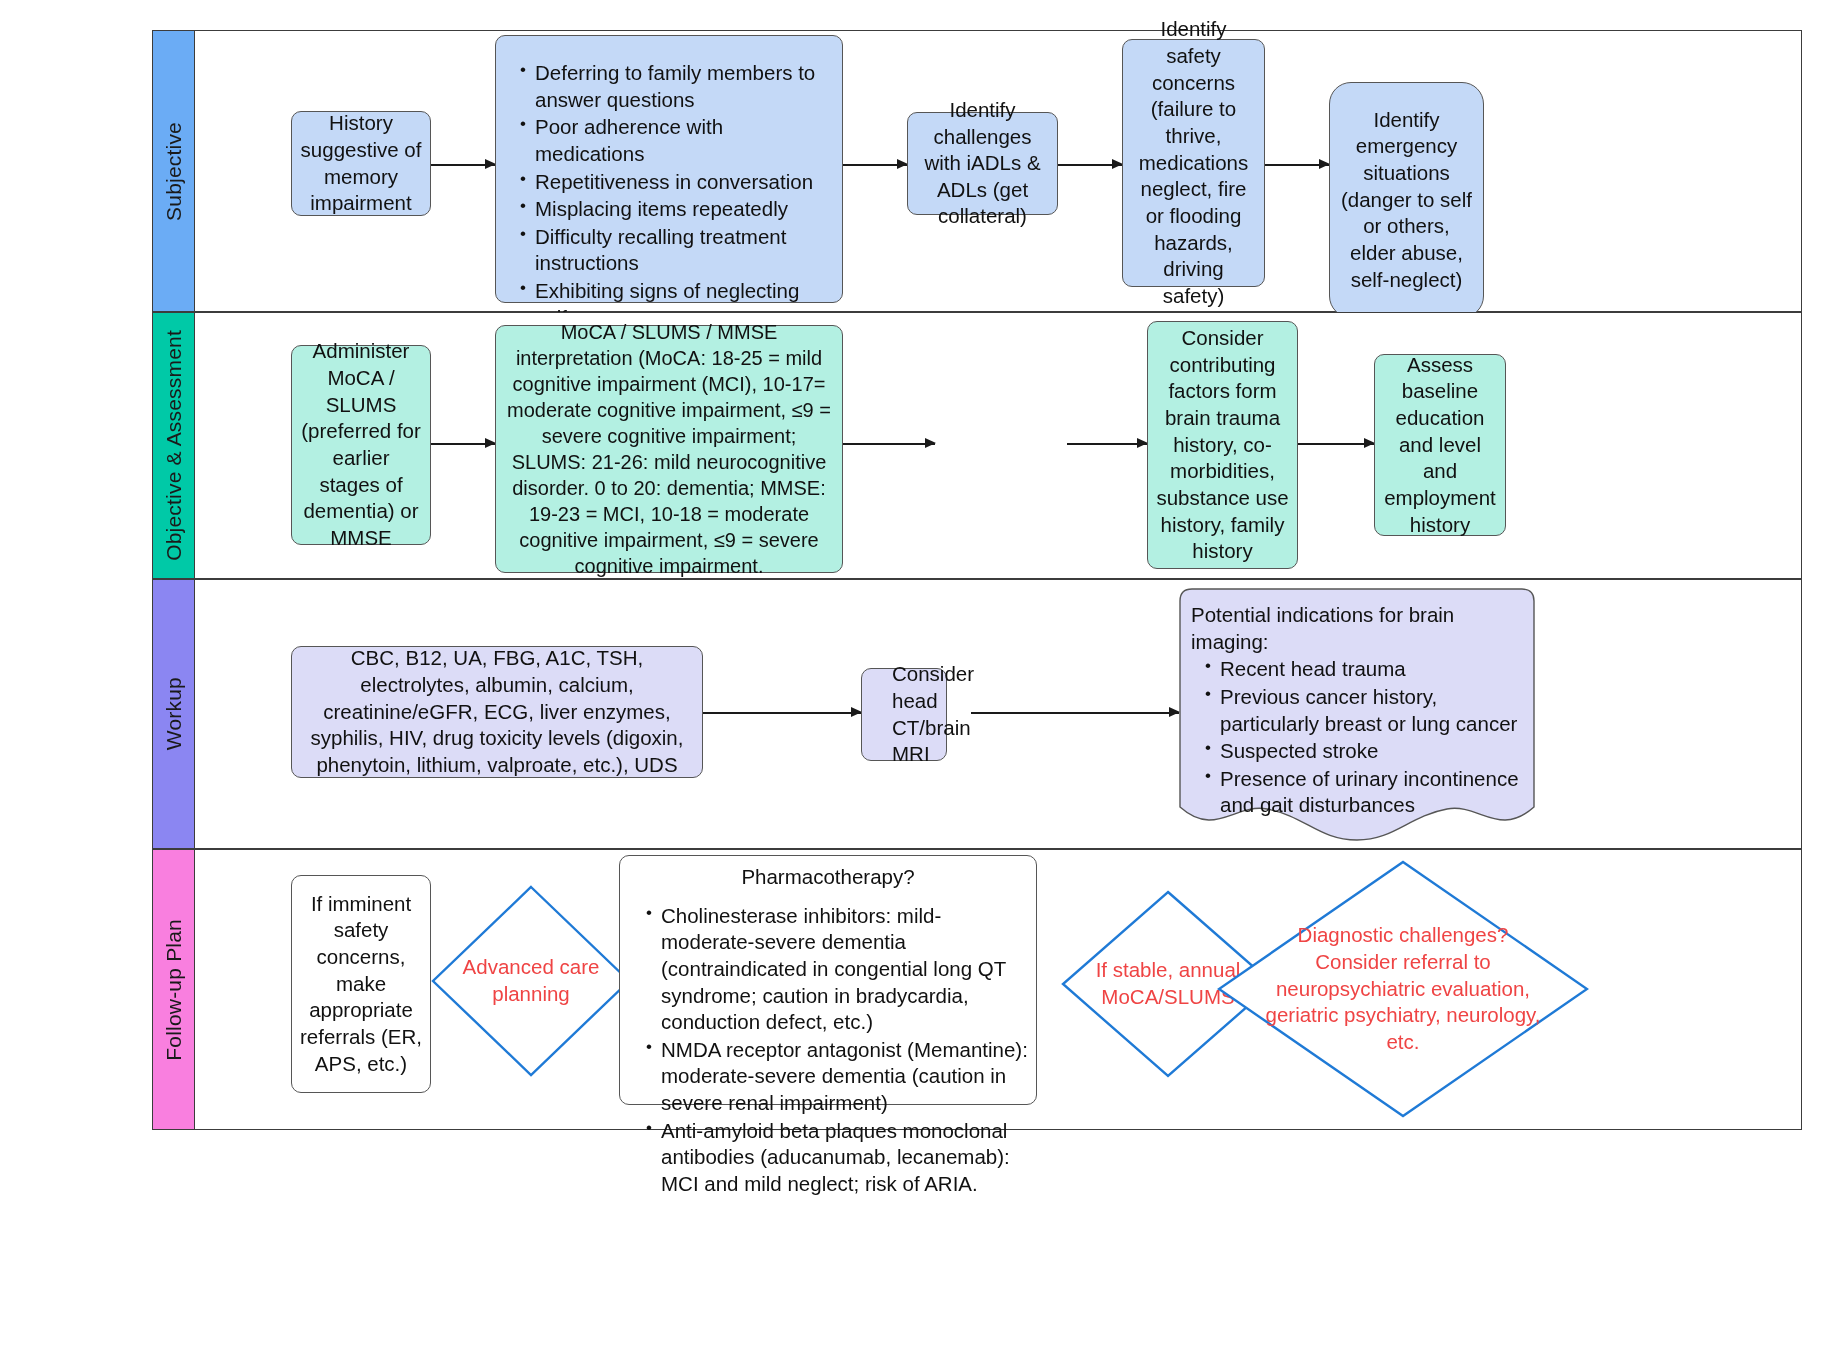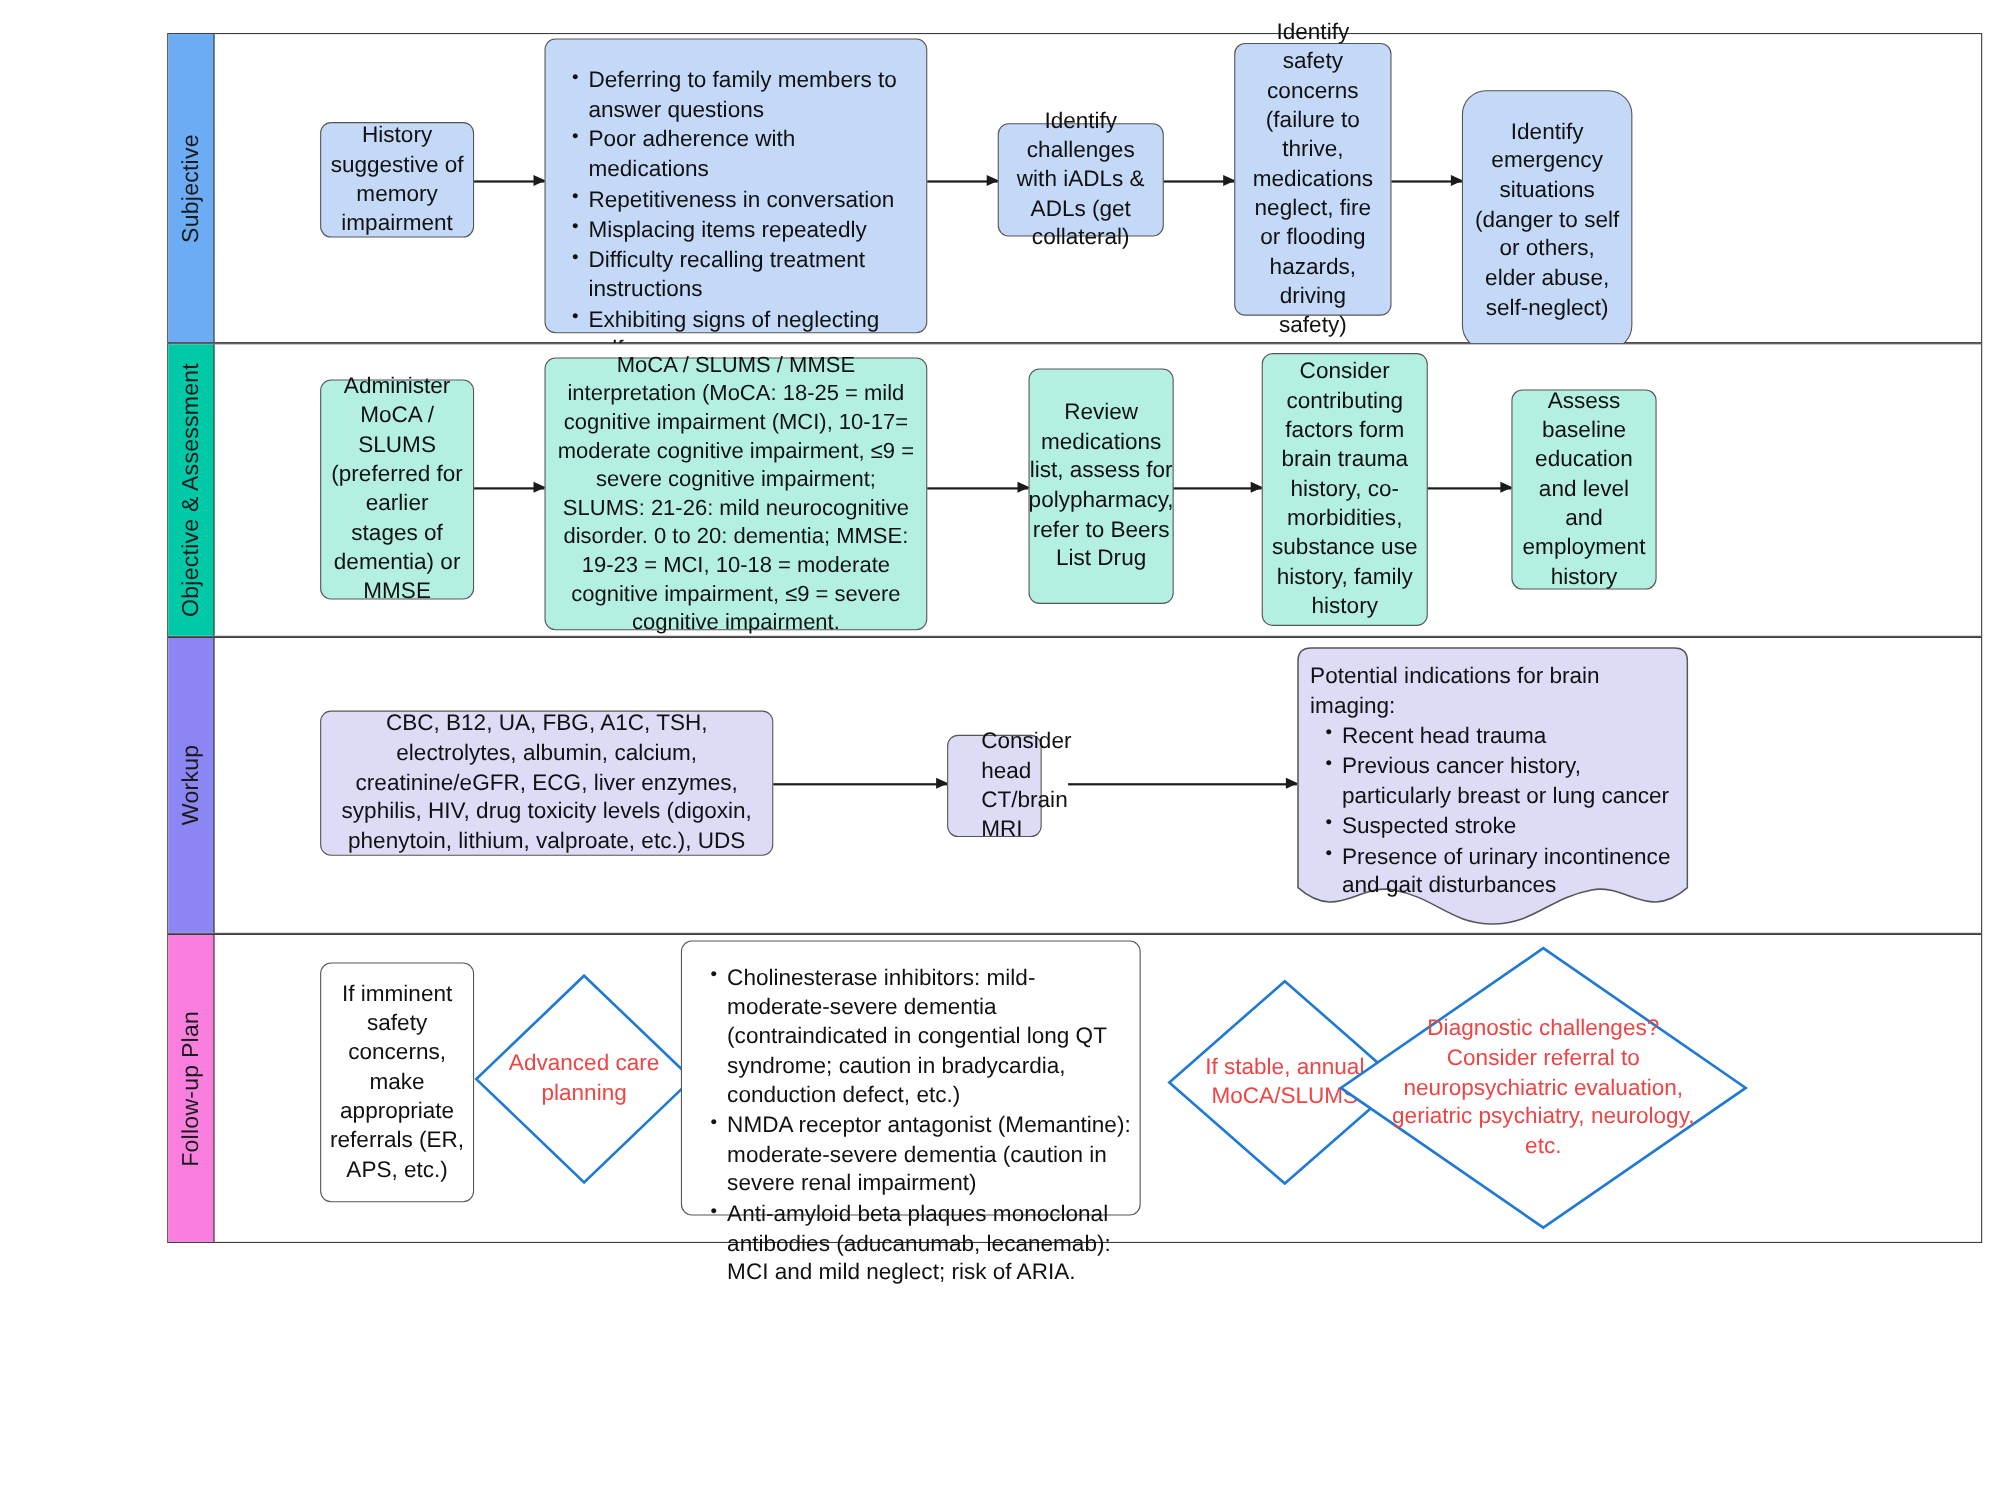--- a/index.html
+++ b/index.html
@@ -189,23 +189,20 @@
 
       <div class="node green" style="left:300px; top:12px; width:348px; height:248px; font-size:20px;">
         <span>MoCA / SLUMS / MMSE interpretation (MoCA: 18-25 = mild cognitive impairment (MCI), 10-17= moderate cognitive impairment, ≤9 = severe cognitive impairment; SLUMS: 21-26: mild neurocognitive disorder. 0 to 20: dementia; MMSE: 19-23 = MCI, 10-18 = moderate cognitive impairment, ≤9 = severe cognitive impairment.</span>
       </div>
 
       <div class="arrow" style="left:648px; top:130px; width:92px;">
         <div class="ln" style="width:92px;"></div>
           <div class="hd"></div>
       </div>
 
-      <div class="node green" style="left:740px; top:22px; width:132px; height:214px;">
-        <span>Review medications list, assess for polypharmacy, refer to Beers List Drug</span>
-      </div>
 
       <div class="arrow" style="left:872px; top:130px; width:80px;">
         <div class="ln" style="width:80px;"></div>
           <div class="hd"></div>
       </div>
 
       <div class="node green" style="left:952px; top:8px; width:151px; height:248px;">
         <span>Consider contributing factors form brain trauma history, co-morbidities, substance use history, family history</span>
       </div>
 
@@ -281,20 +278,21 @@
 
       <div class="diamond" style="left:236px; top:35px; width:200px; height:192px;">
         <svg width="200" height="192" viewBox="0 0 200 192" preserveAspectRatio="none">
           <polygon points="100,2 198,96 100,190 2,96" fill="#ffffff" stroke="#1f7ad6" stroke-width="2.4"></polygon>
         </svg>
         <div class="dtext">Advanced care planning</div>
       </div>
 
       <div class="node white topal left" style="left:424px; top:5px; width:418px; height:250px; padding:8px 12px;">
         <div style="width:100%;">
+          <span class="nodetitle">Pharmacotherapy?</span>
           <ul class="b" id="pharm-list">
               <li>Cholinesterase inhibitors: mild- moderate-severe dementia (contraindicated in congential long QT syndrome; caution in bradycardia, conduction defect, etc.)</li>
               <li>NMDA receptor antagonist (Memantine): moderate-severe dementia (caution in severe renal impairment)</li>
               <li>Anti-amyloid beta plaques monoclonal antibodies (aducanumab, lecanemab): MCI and mild neglect; risk of ARIA.</li>
             </ul>
         </div>
       </div>
 
       <div class="diamond" style="left:866px; top:40px; width:214px; height:188px;">
         <svg width="214" height="188" viewBox="0 0 214 188" preserveAspectRatio="none">

